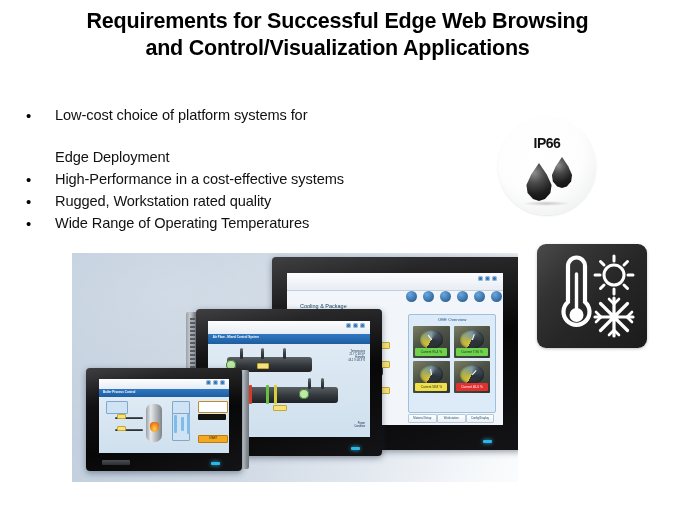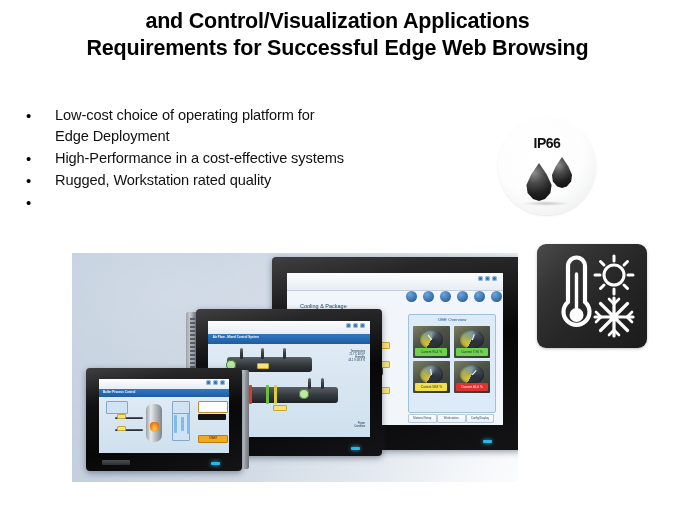--- a/index.html
+++ b/index.html
@@ -12,21 +12,21 @@
          color:#000;}
   .title-line{display:block;white-space:nowrap;}
 
   
   .bullets{position:absolute;left:24px;top:105px;width:450px;}
   .bullet-row{display:flex;align-items:flex-start;margin-bottom:1px;}
   .bullet-dot{width:29px;flex:0 0 29px;font-size:15px;line-height:21px;
               color:#000;text-align:left;padding-left:2px;}
   .bullet-text{font-size:14.6px;line-height:21px;color:#111;
                letter-spacing:-0.1px;}
-  .bullet-text .l2{display:block;}
+  .bullet-text .l2{display:block;margin-top:21px;}
 
   
   .ip66{position:absolute;left:498px;top:117px;width:98px;height:98px;
         border-radius:50%;background:
           radial-gradient(circle at 42% 36%, #ffffff 0%, #fdfdfd 52%, #f2f3f4 76%, #e2e4e6 92%, #d6d9dc 100%);
         box-shadow:0 1px 2px rgba(0,0,0,0.10);overflow:hidden;}
   .ip66-text{position:absolute;left:0;top:18px;width:100%;text-align:center;
              font-size:14px;font-weight:bold;color:#111;letter-spacing:-0.5px;}
   .drop{position:absolute;background:
         radial-gradient(circle at 34% 26%, #8d8d8d 0%, #4a4a4a 30%, #1e1e1e 62%, #0b0b0b 100%);}
@@ -121,46 +121,47 @@
   .flame{position:absolute;border-radius:40% 40% 50% 50%;
        background:radial-gradient(ellipse at 50% 70%,#ffd24a,#f08a1c 55%,#d2400f);}
   .bar{position:absolute;border-radius:1px;}
 
   .label-sm{position:absolute;font-size:3.6px;color:#17405f;}
 </style>
 </head>
 <body>
 
 <div class="title">
+  <span class="title-line">Requirements for Successful Edge Web Browsing</span>
   <span class="title-line">and Control/Visualization Applications</span>
-  <span class="title-line">Requirements for Successful Edge Web Browsing</span>
 </div>
 
 <div class="bullets">
 
   <div class="bullet-row">
     <span class="bullet-dot">•</span>
     <span class="bullet-text">
-      <span>Low-cost choice of operating platform for</span>
+      <span>Low-cost choice of platform systems for</span>
       <span class="l2">Edge Deployment</span>
     </span>
   </div>
 
   <div class="bullet-row">
     <span class="bullet-dot">•</span>
     <span class="bullet-text">High-Performance in a cost-effective systems</span>
   </div>
 
   <div class="bullet-row">
     <span class="bullet-dot">•</span>
     <span class="bullet-text">Rugged, Workstation rated quality</span>
   </div>
 
   <div class="bullet-row">
     <span class="bullet-dot">•</span>
+    <span class="bullet-text">Wide Range of Operating Temperatures</span>
   </div>
 
 </div>
 
 <div class="ip66">
   <div class="ip66-text">IP66</div>
   <div class="drop drop-small"></div>
   <div class="drop drop-big"></div>
   <div class="drop-shade"></div>
 </div>

